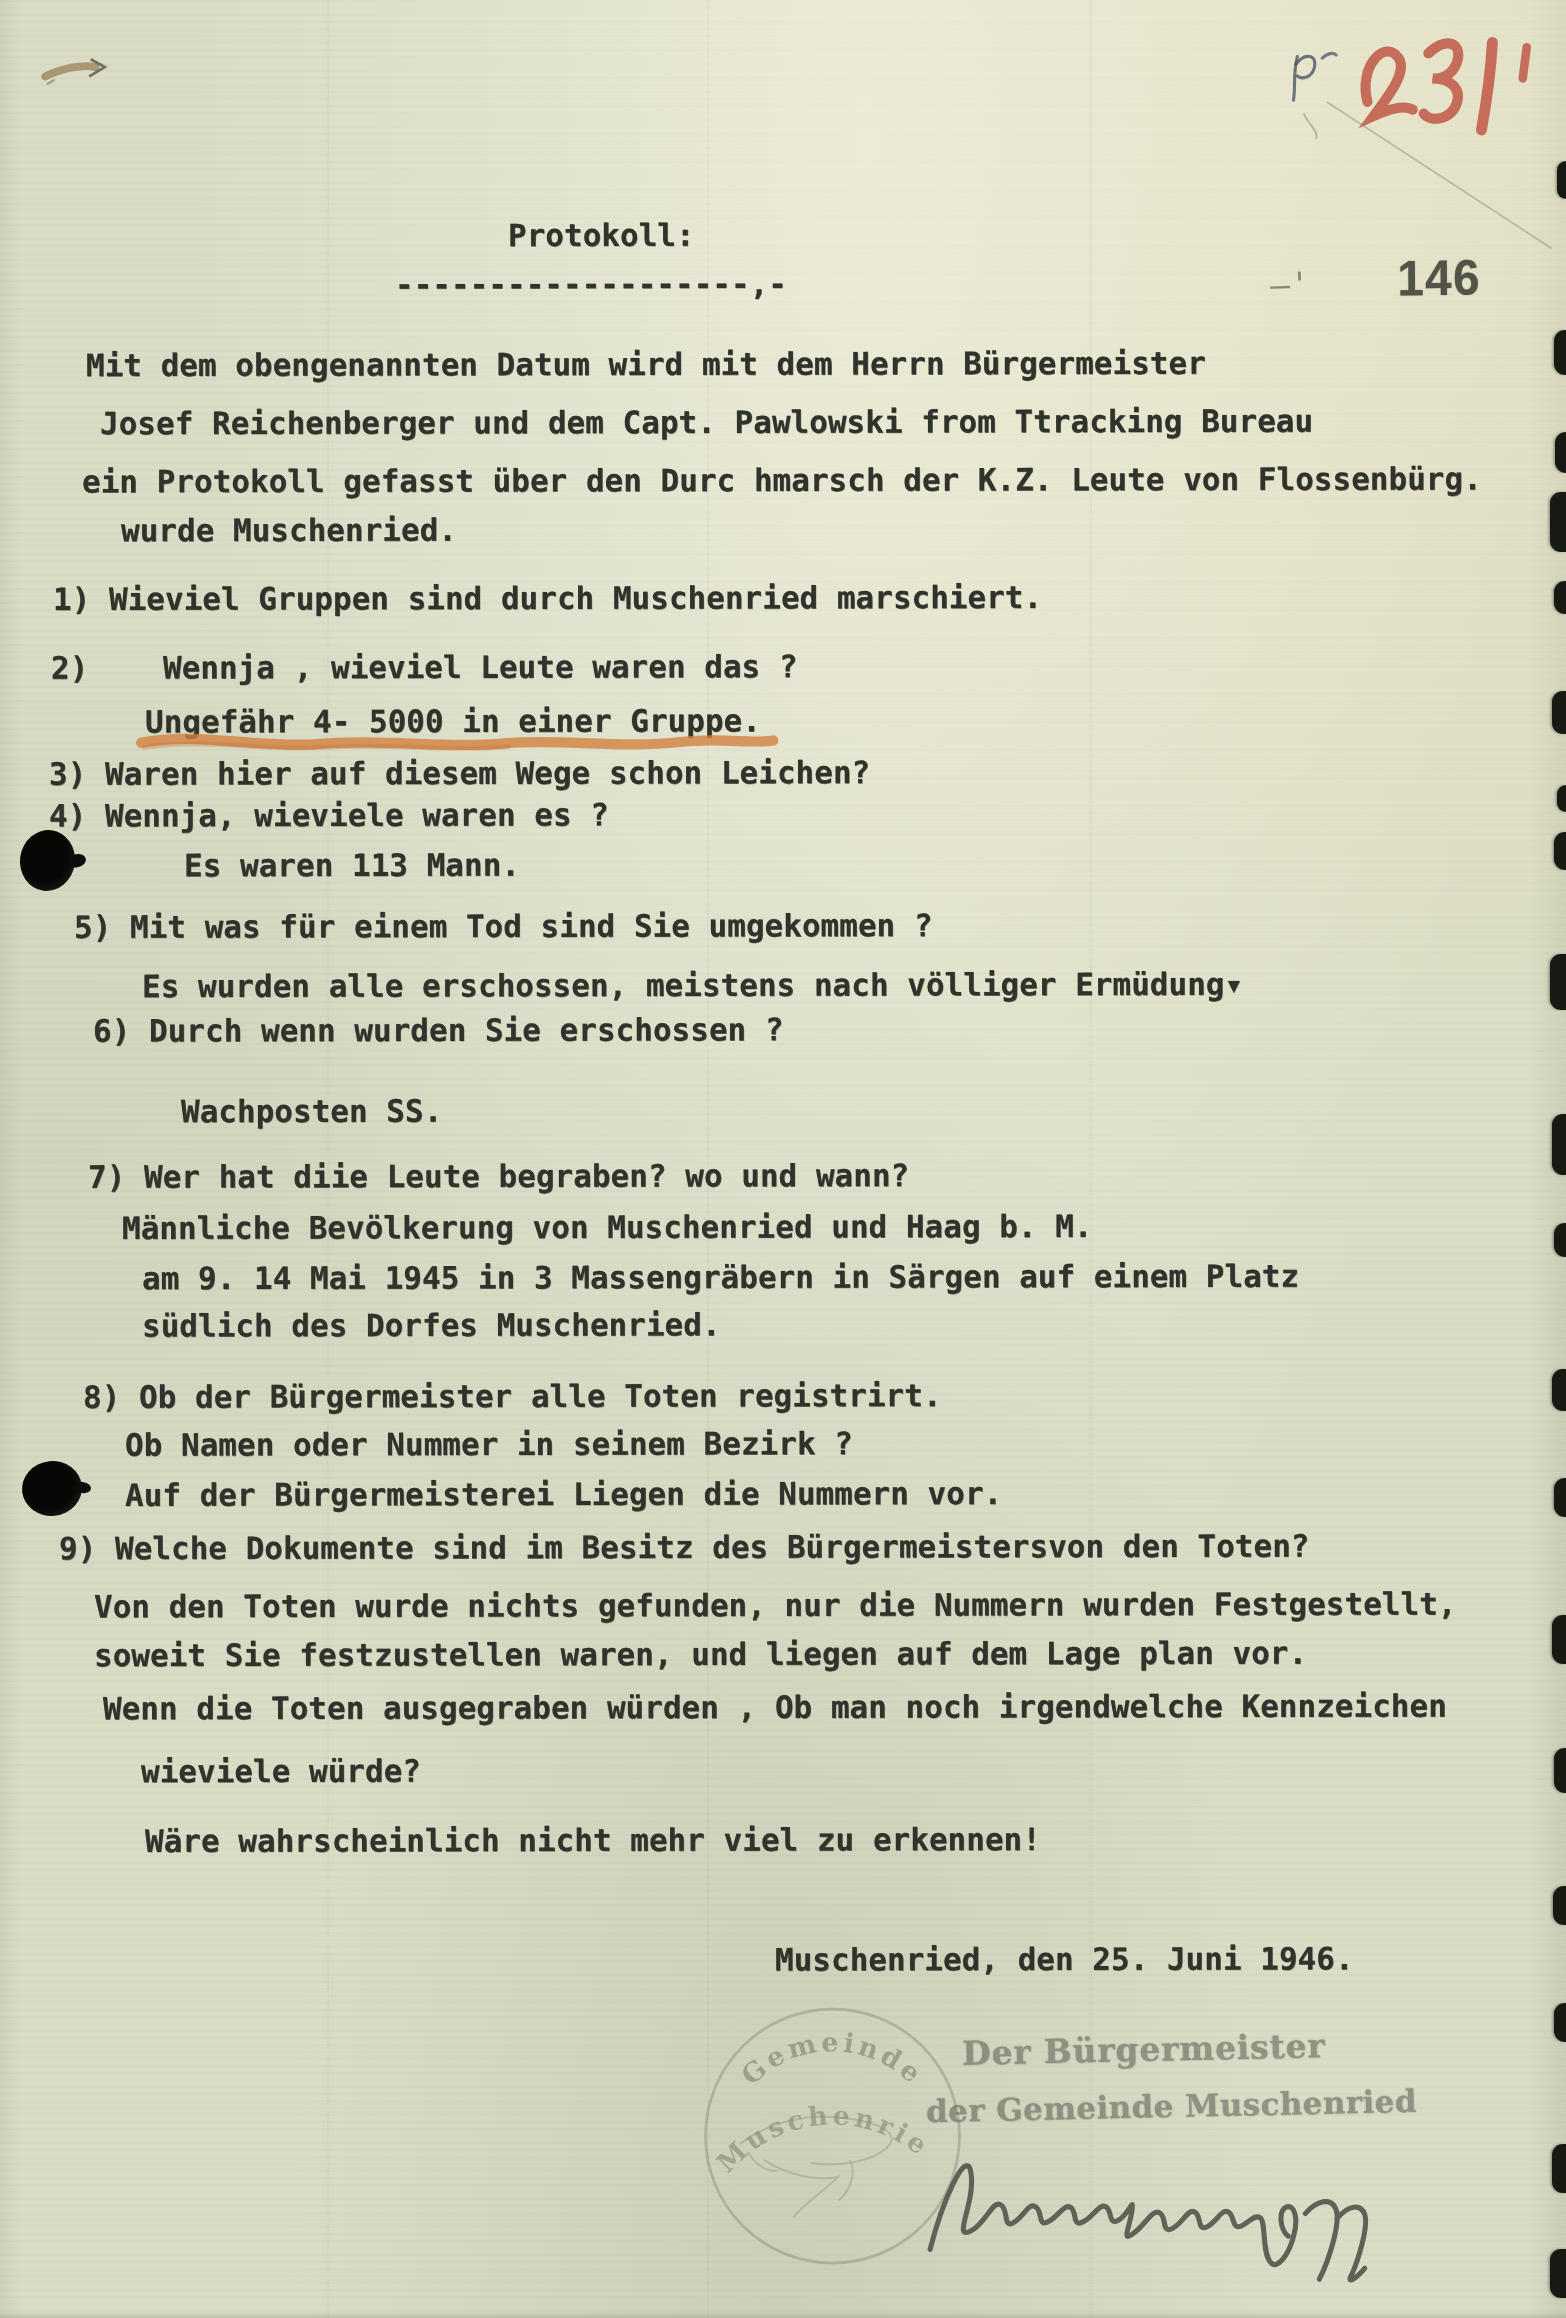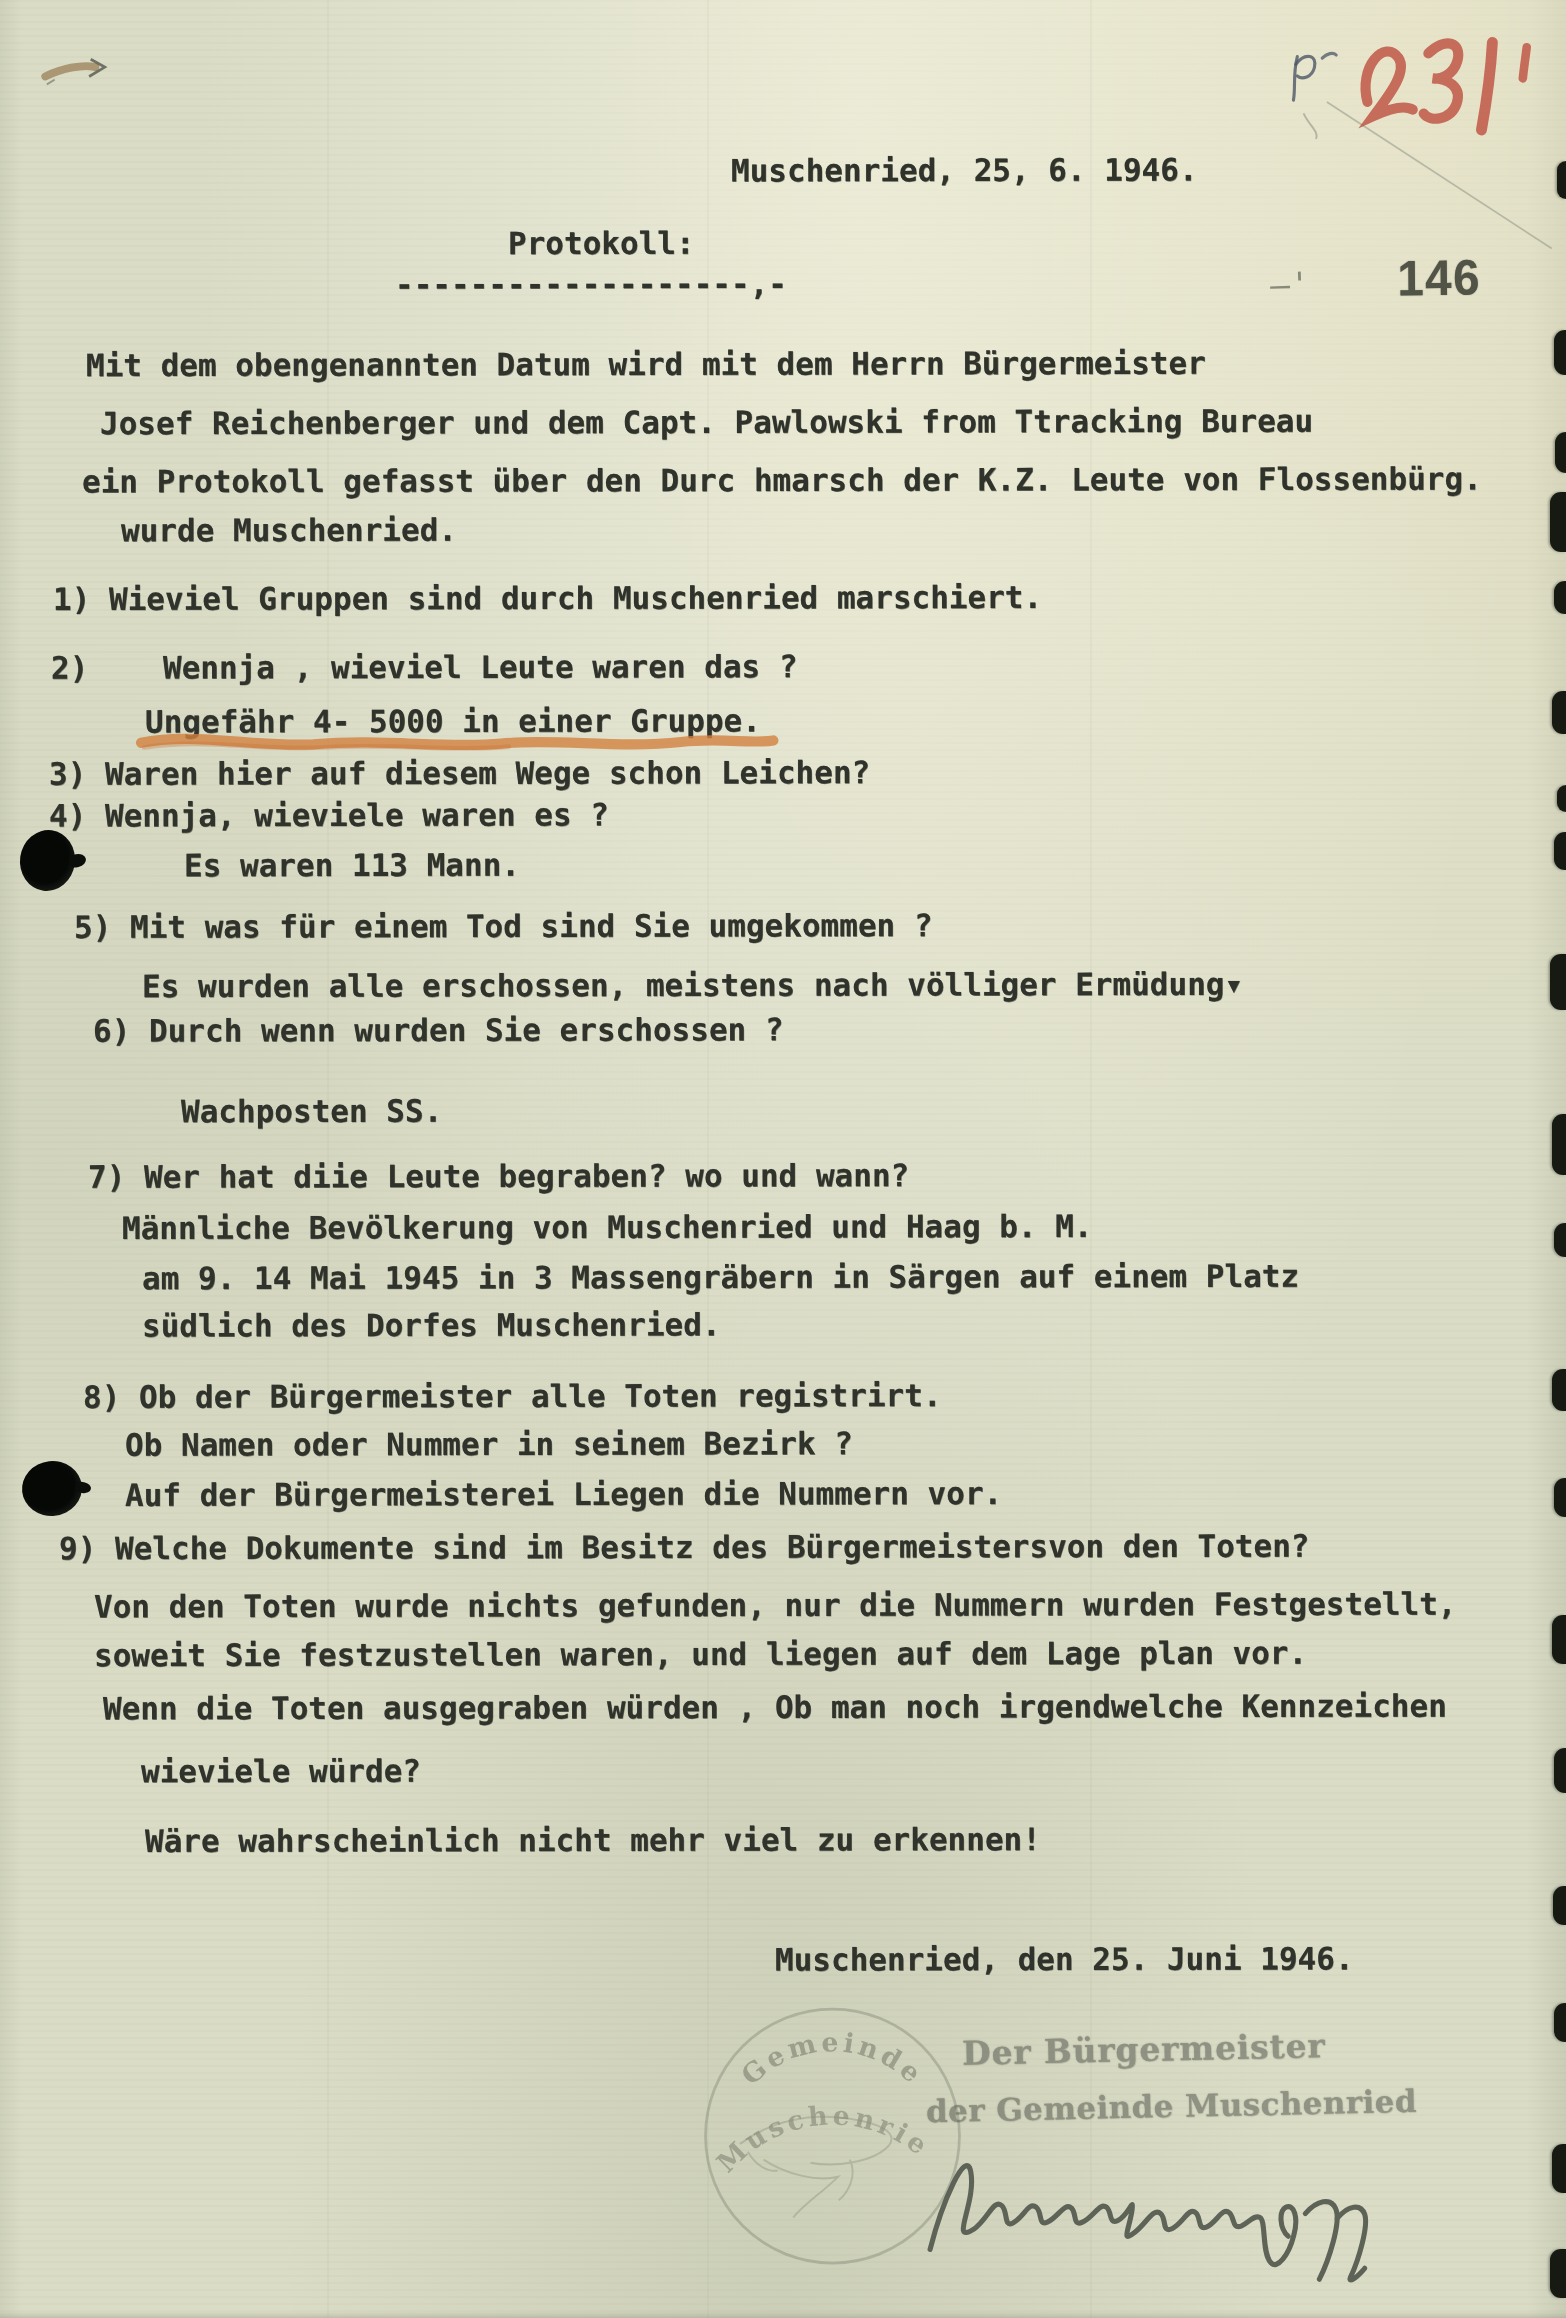--- a/index.html
+++ b/index.html
@@ -84,22 +84,21 @@
       <path d="M 18 92 C 6 48 40 10 58 36 C 70 55 42 88 26 110 C 48 100 66 96 76 102" stroke-width="13"></path>
       <path d="M 96 30 C 118 8 140 16 133 40 C 128 58 110 64 102 62 C 120 62 140 72 132 95 C 124 116 98 118 90 107" stroke-width="13"></path>
       <path d="M 178 16 C 176 52 170 95 164 128" stroke-width="14"></path>
       <path d="M 222 22 C 220 38 218 52 217 62" stroke-width="11"></path>
     </g>
   </svg>
 
   <div class="page-stamp">146</div>
   <div class="pencil-dash">—'</div>
 
-  <div class="tl" style="left:731px;top:151px">Muschenried, 25, 6. 1946.</div>
-  <div class="tl" style="left:508px;top:224px">Protokoll:</div>
+  <div class="tl" style="left:508px;top:216px">Protokoll:</div>
   <div class="tl" style="left:395px;top:265px">-------------------,-</div>
 
   <div class="tl" style="left:86px;top:345px">Mit dem obengenannten Datum wird mit dem Herrn Bürgermeister</div>
   <div class="tl" style="left:100px;top:403px">Josef Reichenberger und dem Capt. Pawlowski from Ttracking Bureau</div>
   <div class="tl" style="left:82px;top:461px">ein Protokoll gefasst über den Durc hmarsch der K.Z. Leute von Flossenbürg.</div>
   <div class="tl" style="left:121px;top:511px">wurde Muschenried.</div>
 
   <div class="tl" style="left:53px;top:579px">1) Wieviel Gruppen sind durch Muschenried marschiert.</div>
   <div class="tl" style="left:51px;top:648px">2)    Wennja , wieviel Leute waren das ?</div>
   <div class="tl" style="left:145px;top:702px">Ungefähr 4- 5000 in einer Gruppe.</div>

